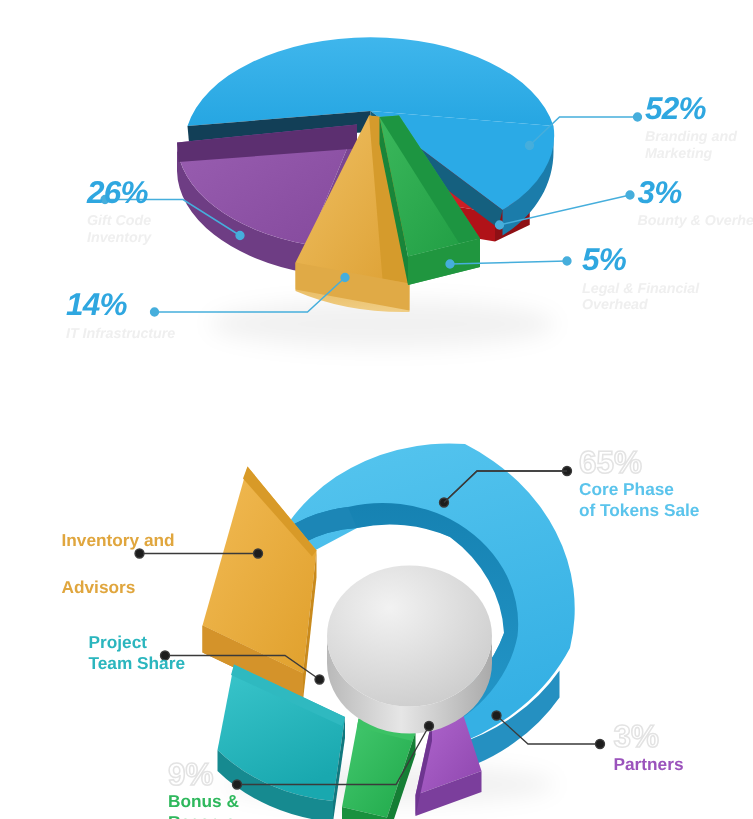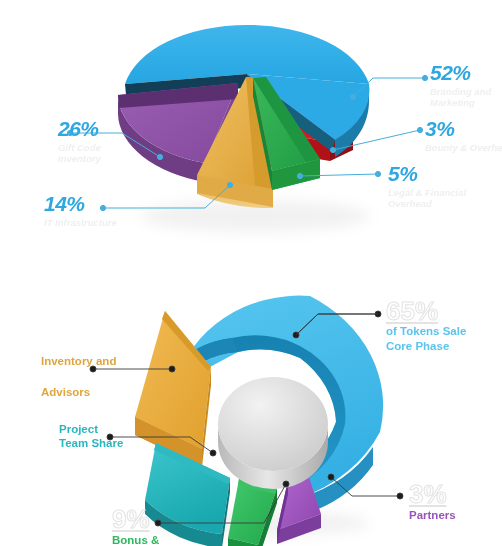--- a/index.html
+++ b/index.html
@@ -30,23 +30,23 @@
     white-space:nowrap;
   }
 
   
   .pie-pct{font-size:21px;color:#2FA7E0;font-style:italic;}
   .pie-sub{font-size:9.5px;color:#efefef;font-style:italic;font-weight:bold;margin-top:3px;}
   .ta-l{text-align:left;}
 
   
   .donut-pct{
-    font-size:26px;font-weight:bold;color:transparent;
+    font-size:21px;font-weight:bold;color:transparent;
     -webkit-text-stroke:1px #e3e3e3;
-    text-shadow:none;letter-spacing:0px;font-style:normal;text-decoration:underline;
+    text-shadow:none;letter-spacing:0px;font-style:normal;
   }
   .donut-sub{font-size:11.5px;font-weight:bold;margin-top:1px;line-height:1.25;}
 
   .shadow-ellipse{position:absolute;border-radius:50%;filter:blur(7px);background:rgba(0,0,0,0.055);}
 </style>
 </head>
 <body>
 
 <div class="chart-block" id="pie-block">
 
@@ -297,22 +297,22 @@
         <circle cx="158" cy="251" r="3"></circle>
 
       <path c="" d="M331,205 L352,224 L400,224" fill="none"></path>
       <circle cx="331" cy="205" r="3"></circle>
         <circle cx="400" cy="224" r="3"></circle>
     </g>
   </svg>
 
   <div class="callout ta-l" style="left:386px;top:26px;">
     <div class="pct donut-pct">65%</div>
+    <div class="sub donut-sub" style="color:#5BC4EC">Core Phase</div>
     <div class="sub donut-sub" style="color:#5BC4EC;margin-top:0">of Tokens Sale</div>
-    <div class="sub donut-sub" style="color:#5BC4EC">Core Phase</div>
   </div>
 
   <div class="callout ta-l" style="left:41px;top:81px;">
     <div class="sub donut-sub" style="color:#E0A63E">Inventory and</div>
     <div class="sub donut-sub" style="color:#E0A63E;margin-top:17px">Advisors</div>
   </div>
 
   <div class="callout ta-l" style="left:59px;top:149px;">
     <div class="sub donut-sub" style="color:#2BB6BE">Project</div>
     <div class="sub donut-sub" style="color:#2BB6BE;margin-top:0">Team Share</div>

